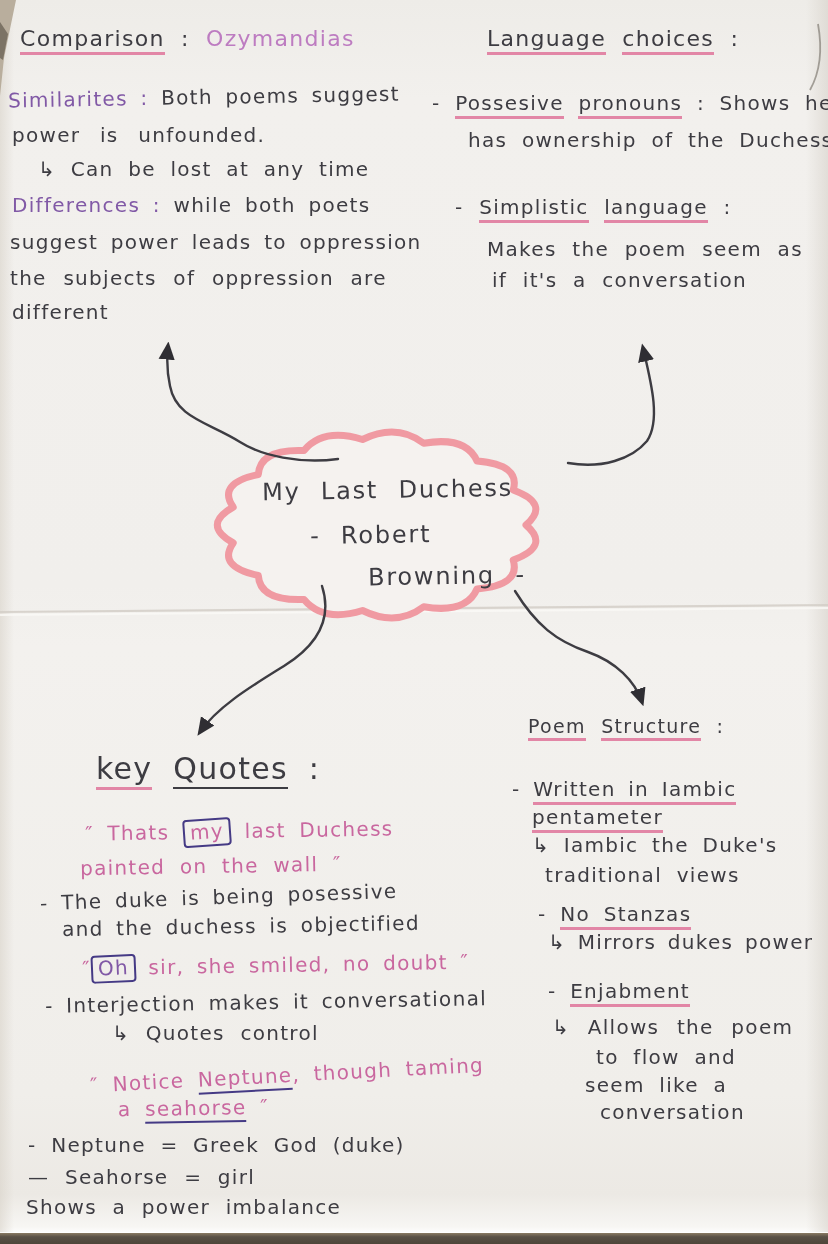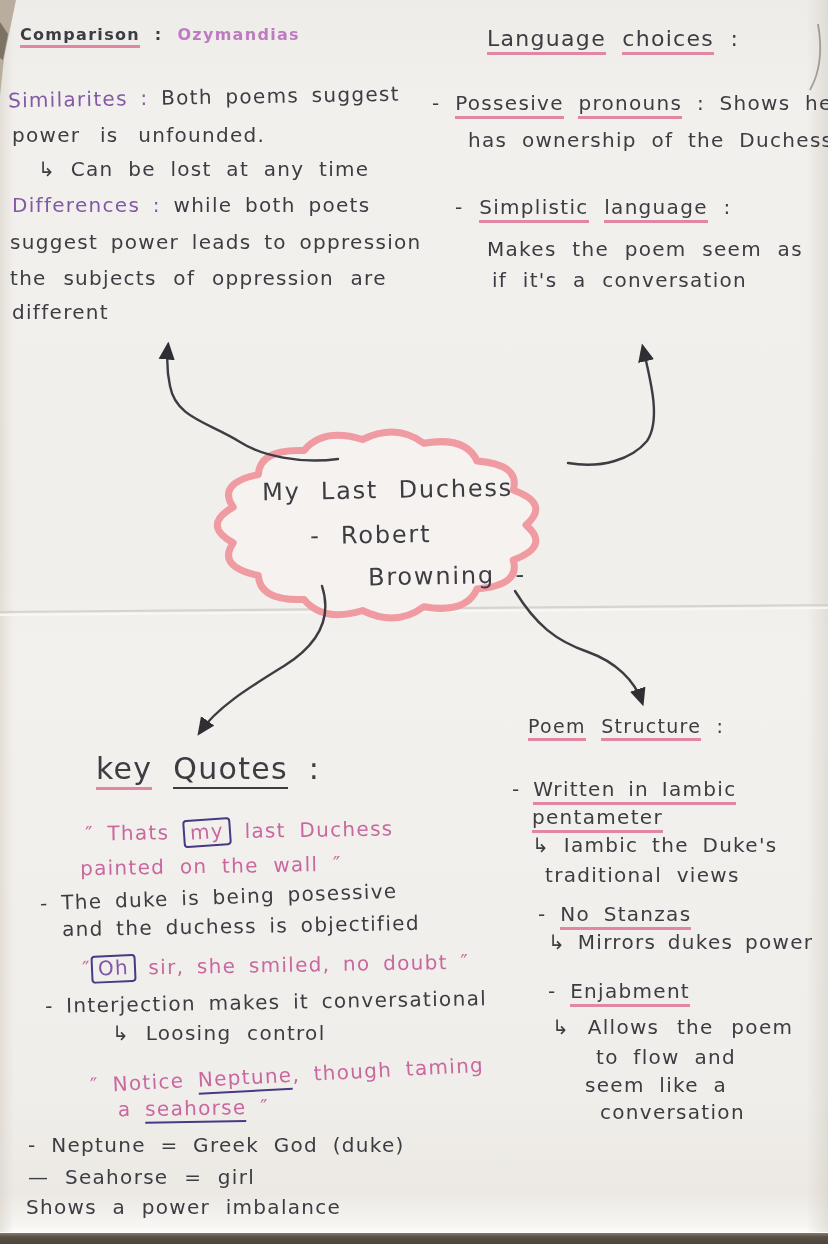--- a/index.html
+++ b/index.html
@@ -70,21 +70,21 @@
     <path class="arrow" marker-end="url(#ah)" d="M 568 463 C 602 469 632 459 647 441 C 661 420 651 382 643 348"></path>
     <path class="arrow" marker-end="url(#ah)" d="M 322 586 C 333 620 316 646 284 666 C 252 686 218 706 200 732"></path>
     <path class="arrow" marker-end="url(#ah)" d="M 515 591 C 536 625 556 641 588 652 C 616 662 635 681 642 702"></path>
   </svg>
 
   <div id="cl0" class="cloud-line">My Last Duchess</div>
   <div id="cl1" class="cloud-line">- Robert</div>
   <div id="cl2" class="cloud-line">Browning -</div>
 
   <div class="section">
-      <div class="line" style="left: 20px; top: 26px; font-size: 16px; word-spacing: 8px; font-weight: bold;"><span class="k-u_pink">Comparison</span><span class="k-ink"> : </span><span class="k-orchid">Ozymandias</span></div>
+      <div class="line" style="left: 20px; top: 26px; font-size: 22px; word-spacing: 8px;"><span class="k-u_pink">Comparison</span><span class="k-ink"> : </span><span class="k-orchid">Ozymandias</span></div>
       <div class="line" style="left: 8px; top: 86px; transform: rotate(-1deg);"><span class="k-purple">Similarites : </span><span class="k-ink">Both poems suggest</span></div>
       <div class="line" style="left: 12px; top: 124px; word-spacing: 12px;"><span class="k-ink">power is unfounded.</span></div>
       <div class="line" style="left: 38px; top: 158px; word-spacing: 7px;"><span class="k-ink">↳ Can be lost at any time</span></div>
       <div class="line" style="left: 12px; top: 194px;"><span class="k-purple">Differences : </span><span class="k-ink">while both poets</span></div>
       <div class="line" style="left: 10px; top: 231px;"><span class="k-ink">suggest power leads to oppression</span></div>
       <div class="line" style="left: 10px; top: 267px; word-spacing: 9px;"><span class="k-ink">the subjects of oppression are</span></div>
       <div class="line" style="left: 12px; top: 301px;"><span class="k-ink">different</span></div>
     </div>
   <div class="section">
       <div class="line" style="left: 487px; top: 26px; font-size: 22px; word-spacing: 8px;"><span class="k-u_pink">Language</span><span class="k-ink"> </span><span class="k-u_pink">choices</span><span class="k-ink"> :</span></div>
@@ -95,21 +95,21 @@
       <div class="line" style="left: 492px; top: 269px; word-spacing: 8px;"><span class="k-ink">if it's a conversation</span></div>
     </div>
   <div class="section">
       <div class="line" style="left: 96px; top: 752px; font-size: 30px; word-spacing: 10px;"><span class="k-u_pink">key</span><span class="k-ink"> </span><span class="k-u_dark">Quotes</span><span class="k-ink"> :</span></div>
       <div class="line" style="left: 85px; top: 818px; word-spacing: 6px; transform: rotate(-1deg);"><span class="k-pink">″ Thats </span><span class="k-box_pink">my</span><span class="k-pink"> last Duchess</span></div>
       <div class="line" style="left: 80px; top: 855px; word-spacing: 7px; transform: rotate(-1deg);"><span class="k-pink">painted on the wall ″</span></div>
       <div class="line" style="left: 40px; top: 886px; transform: rotate(-2deg);"><span class="k-ink">- The duke is being posessive</span></div>
       <div class="line" style="left: 62px; top: 915px; transform: rotate(-1deg);"><span class="k-ink">and the duchess is objectified</span></div>
       <div class="line" style="left: 82px; top: 952px; word-spacing: 5px; transform: rotate(-1deg);"><span class="k-pink">″</span><span class="k-box_purple">Oh</span><span class="k-pink"> sir, she smiled, no doubt ″</span></div>
       <div class="line" style="left: 45px; top: 991px; transform: rotate(-1deg);"><span class="k-ink">- Interjection makes it conversational</span></div>
-      <div class="line" style="left: 112px; top: 1022px; word-spacing: 8px;"><span class="k-ink">↳ Loosing control</span></div>
+      <div class="line" style="left: 112px; top: 1022px; word-spacing: 8px;"><span class="k-ink">↳ Quotes control</span></div>
       <div class="line" style="left: 90px; top: 1064px; word-spacing: 6px; transform: rotate(-3deg);"><span class="k-pink">″ Notice </span><span class="k-pink_u">Neptune</span><span class="k-pink">, though taming</span></div>
       <div class="line" style="left: 118px; top: 1097px; word-spacing: 6px; transform: rotate(-1deg);"><span class="k-pink">a </span><span class="k-pink_u">seahorse</span><span class="k-pink"> ″</span></div>
       <div class="line" style="left: 28px; top: 1134px; word-spacing: 7px;"><span class="k-ink">- Neptune  =  Greek God (duke)</span></div>
       <div class="line" style="left: 28px; top: 1166px; word-spacing: 8px;"><span class="k-ink">— Seahorse  =  girl</span></div>
       <div class="line" style="left: 26px; top: 1196px; word-spacing: 8px;"><span class="k-ink">Shows a power imbalance</span></div>
     </div>
   <div class="section">
       <div class="line" style="left: 528px; top: 716px; font-size: 19px; word-spacing: 8px;"><span class="k-u_pink">Poem</span><span class="k-ink"> </span><span class="k-u_pink">Structure</span><span class="k-ink"> :</span></div>
       <div class="line" style="left: 512px; top: 778px;"><span class="k-ink">- </span><span class="k-u_pink">Written in Iambic</span></div>
       <div class="line" style="left: 532px; top: 806px;"><span class="k-u_pink">pentameter</span></div>

